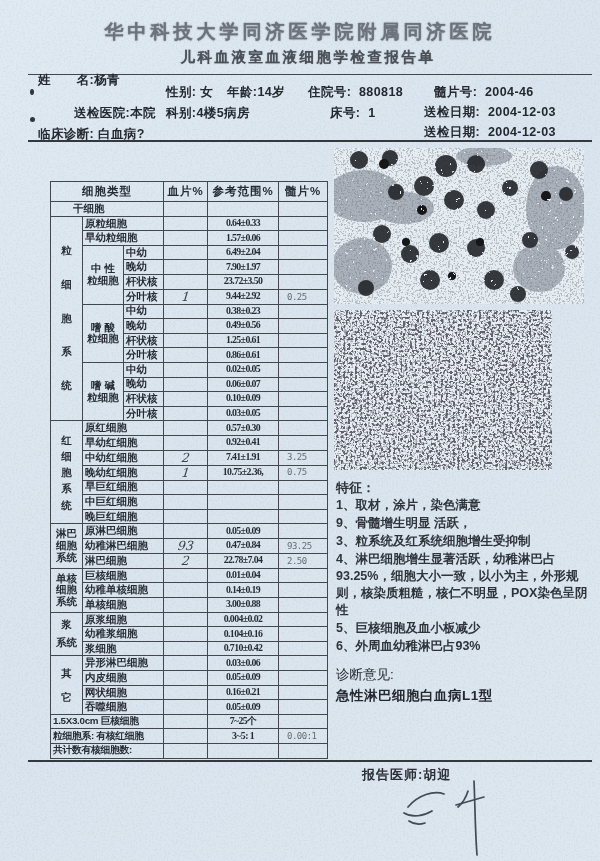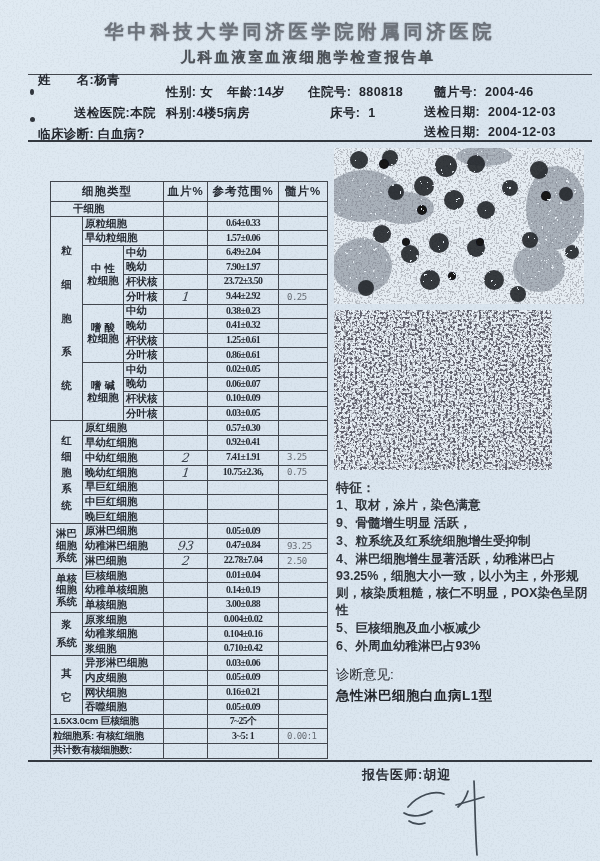--- a/index.html
+++ b/index.html
@@ -163,21 +163,21 @@
           <td rowspan="4" class="pre">嗜 酸
 粒细胞</td>
           <td class="nm">中幼</td>
           <td></td>
           <td class="ref">0.38±0.23</td>
           <td></td>
         </tr>
         <tr>
           <td class="nm">晚幼</td>
           <td></td>
-          <td class="ref">0.41±0.32</td>
+          <td class="ref">0.49±0.56</td>
           <td></td>
         </tr>
         <tr>
           <td class="nm">杆状核</td>
           <td></td>
           <td class="ref">1.25±0.61</td>
           <td></td>
         </tr>
         <tr>
           <td class="nm">分叶核</td>

